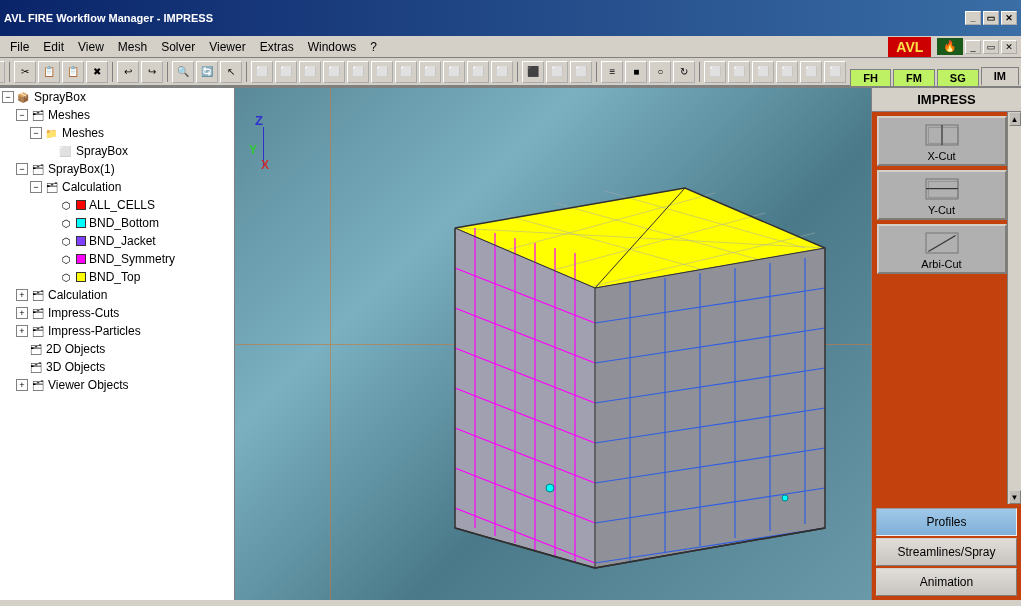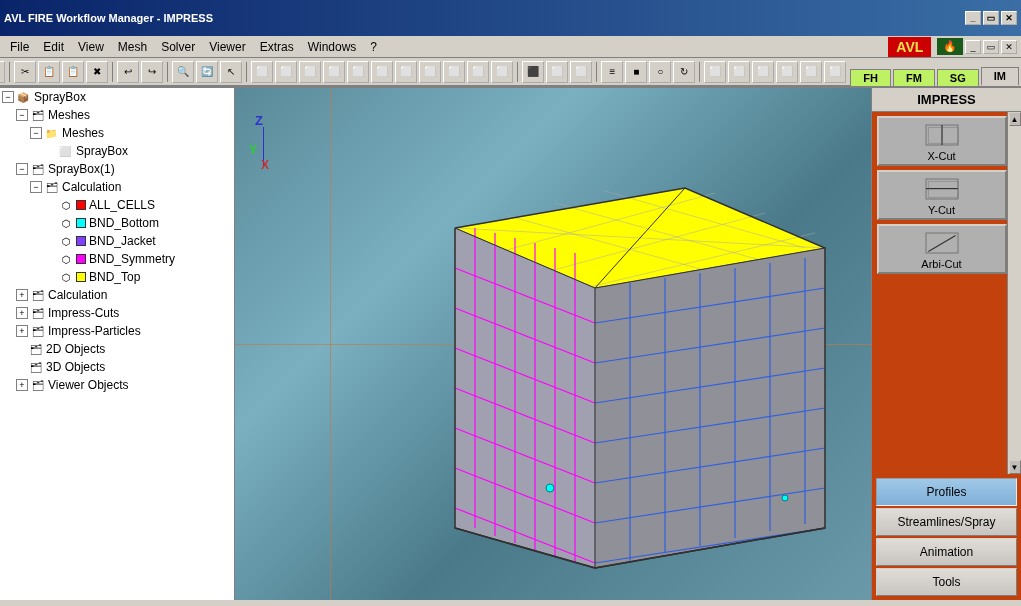--- a/index.html
+++ b/index.html
@@ -551,17 +551,16 @@
         <div style="width:12px; height:14px; background:#c0bdb8; border:1px outset #d4d0c8; display:flex; align-items:center; justify-content:center; font-size:8px; cursor:pointer;">▲</div>
         <div style="flex:1; background:#d4d0c8;"></div>
         <div style="width:12px; height:14px; background:#c0bdb8; border:1px outset #d4d0c8; display:flex; align-items:center; justify-content:center; font-size:8px; cursor:pointer;">▼</div>
       </div>
     </div>
 
     <div class="bottom-buttons">
       <div class="bottom-btn active">Profiles</div>
       <div class="bottom-btn">Streamlines/Spray</div>
       <div class="bottom-btn">Animation</div>
-      <div class="bottom-btn">Tools</div>
     </div>
   </div>
 
 </div>
 
 </body></html>

